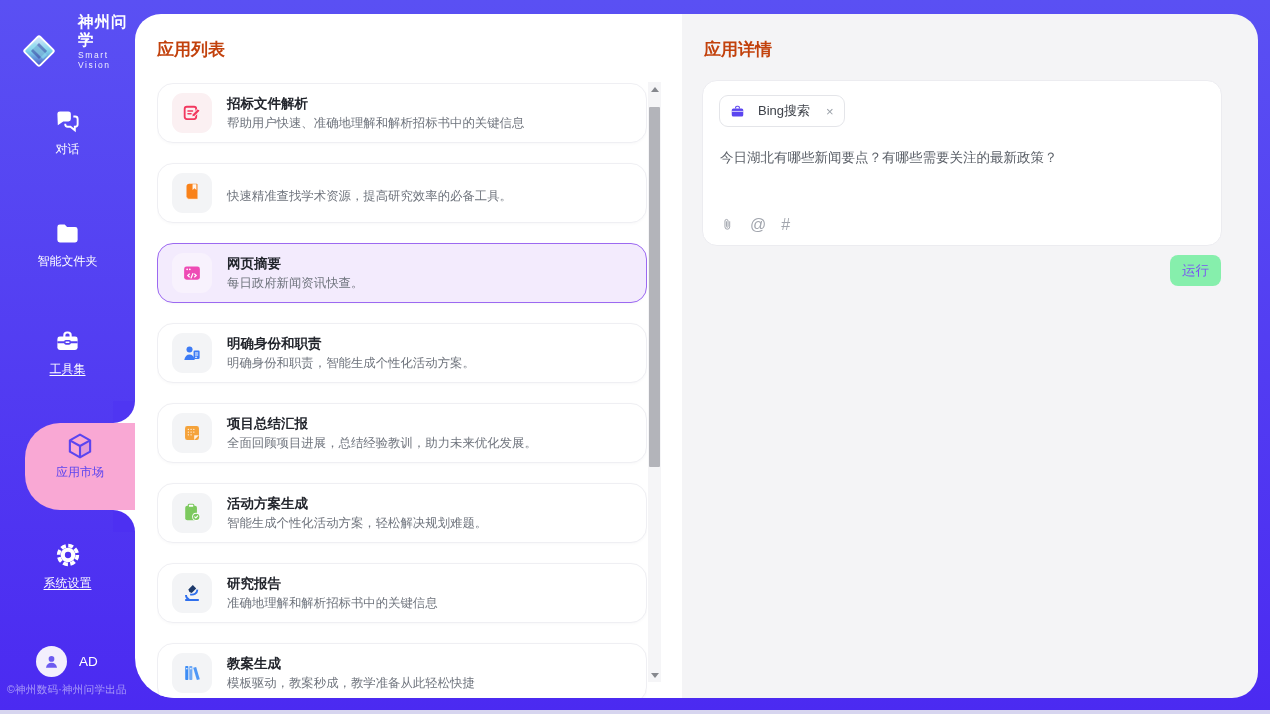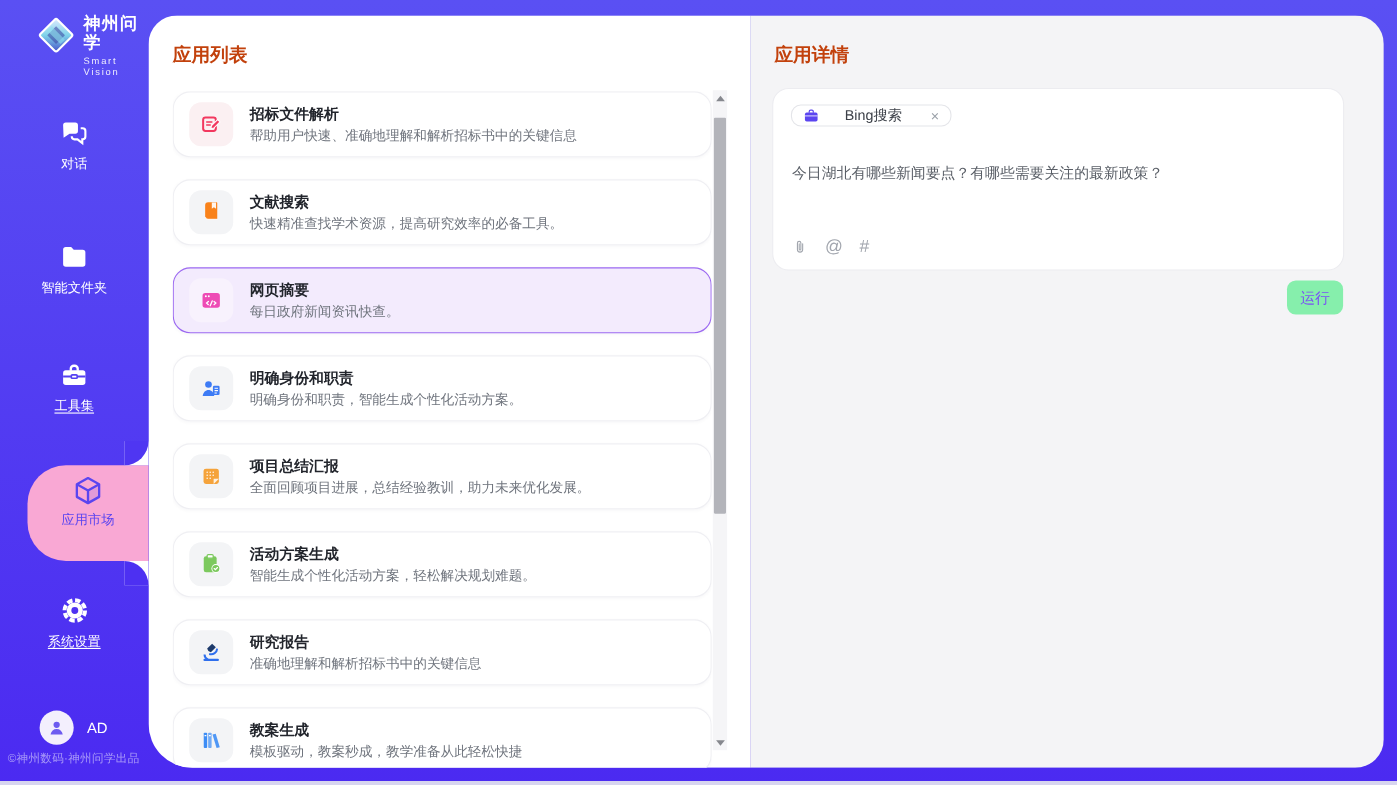--- a/index.html
+++ b/index.html
@@ -4,21 +4,21 @@
 <style>
   html,body{margin:0;padding:0}
   body{
     width:1270px;height:714px;position:relative;overflow:hidden;
     background:linear-gradient(180deg,#5a50f3 0%,#4b2af1 100%);
     font-family:"Liberation Sans","DejaVu Sans",sans-serif;
     -webkit-font-smoothing:antialiased;
   }
   
   .sidebar{position:absolute;left:0;top:0;width:135px;height:714px;z-index:3}
-  .brand{position:absolute;left:32px;top:13px;display:flex;align-items:flex-start;gap:6px}
+  .brand{position:absolute;left:20px;top:13px;display:flex;align-items:flex-end;gap:20px}
   .brand-logo{width:38px;height:38px;flex:none}
   .brand-name{color:#fff;font-size:15.5px;font-weight:700;letter-spacing:1px;line-height:1.15}
   .brand-sub{color:rgba(255,255,255,.9);font-size:8.5px;letter-spacing:1.6px;margin-top:1px}
   .nav-item{position:absolute;left:0;width:135px;text-align:center;cursor:pointer}
   .nav-icon{display:block;margin:0 auto}
   .nav-icon svg{display:block;margin:0 auto}
   .nav-label{display:inline-block;margin-top:6px;font-size:12px;color:#fff}
   .nav-item.u .nav-label{text-decoration:underline;text-underline-offset:2px}
   .nav-item.active{left:25px;width:110px;height:87px;background:#f9a8d4;border-radius:35px 0 0 35px;z-index:2}
   .nav-item.active .nav-label{color:#5b45f0;margin-top:3px}
@@ -52,22 +52,22 @@
   .scrollbar{position:absolute;left:513px;top:68px;width:13px;height:600px;background:#f5f5f7}
   .scroll-btn{position:absolute;left:0;width:13px;height:14px;display:flex;align-items:center;justify-content:center}
   .scroll-btn.up{top:0}.scroll-btn.down{bottom:0}
   .tri-up{width:0;height:0;border-left:4px solid transparent;border-right:4px solid transparent;border-bottom:5px solid #86888e}
   .tri-down{width:0;height:0;border-left:4px solid transparent;border-right:4px solid transparent;border-top:5px solid #86888e}
   .scroll-thumb{position:absolute;left:1px;top:25px;width:11px;height:360px;background:#b3b4ba;border-radius:1px}
   
   .detail-panel{flex:1;background:#f4f4f6;position:relative}
   .composer-card{position:absolute;left:20px;top:66px;width:520px;height:166px;box-sizing:border-box;
                  background:#fff;border:1px solid #ececf0;border-radius:15px}
-  .chip{position:absolute;left:16px;top:14px;height:20px;box-sizing:border-box;padding:0 10px;
-        border:1px solid #e4e5e9;border-radius:9px;background:#fff;display:inline-flex;align-items:center;gap:23px}
+  .chip{position:absolute;left:16px;top:14px;height:32px;box-sizing:border-box;padding:0 10px;
+        border:1px solid #e4e5e9;border-radius:9px;background:#fff;display:inline-flex;align-items:center;gap:13px}
   .chip-label{font-size:13px;color:#3c4048}
   .chip-close{font-size:13px;color:#9aa0a8;margin-left:3px;cursor:pointer;line-height:1}
   .query-text{position:absolute;left:17px;top:68px;right:16px;font-size:13.5px;color:#5a5f67}
   .composer-icons{position:absolute;left:17px;bottom:12px;display:flex;align-items:center;gap:15px;color:#a2a6ae}
   .glyph-icon{font-size:16px;line-height:1;cursor:pointer}
   .run-btn{position:absolute;right:37px;top:241px;width:51px;height:31px;border:none;border-radius:8px;
            background:#86efac;color:#7a52f4;font-size:13.5px;cursor:pointer;
            display:flex;align-items:center;justify-content:center;font-family:inherit}
   .bottom-strip{position:absolute;left:0;right:0;bottom:0;height:4px;background:#d7d5ef;z-index:4}
 </style>
@@ -165,21 +165,20 @@
         </div>
         <div class="card">
           <span class="icon-wrap" style="background: rgb(243, 244, 246);">
             <svg viewBox="0 0 24 24" width="22" height="22">
     <path d="M6 5A3 3 0 019 2h8.2a.8.8 0 01.8.8v15.4a.8.8 0 01-.8.8H9a3 3 0 01-3-3z" fill="#f9821a"></path>
     <path d="M12.6 2.4v6.2l2.1-1.7 2.1 1.7V2.4z" fill="#fff" opacity=".92"></path>
     <path d="M6 16.8A3 3 0 009 19h9" stroke="#fff" stroke-width="1.3" fill="none" opacity=".75"></path>
   </svg>
           </span>
           <div>
-            <div class="card-title">文献搜索</div>
             <div class="card-desc">快速精准查找学术资源，提高研究效率的必备工具。</div>
           </div>
         </div>
         <div class="card selected">
           <span class="icon-wrap" style="background: rgb(248, 242, 253);">
             <svg viewBox="0 0 24 24" width="22" height="22">
     <rect x="3.4" y="4.8" width="17.2" height="14.6" rx="2.7" fill="#ee4bb5"></rect>
     <circle cx="6.7" cy="8" r=".95" fill="#fff"></circle>
               <circle cx="9.6" cy="8" r=".95" fill="#fff"></circle>
     <path d="M9.2 13.1l-1.8 1.6 1.8 1.6M14.8 13.1l1.8 1.6-1.8 1.6M13 12.6l-2 4.8" stroke="#fff" stroke-width="1.3" fill="none" stroke-linecap="round"></path>

